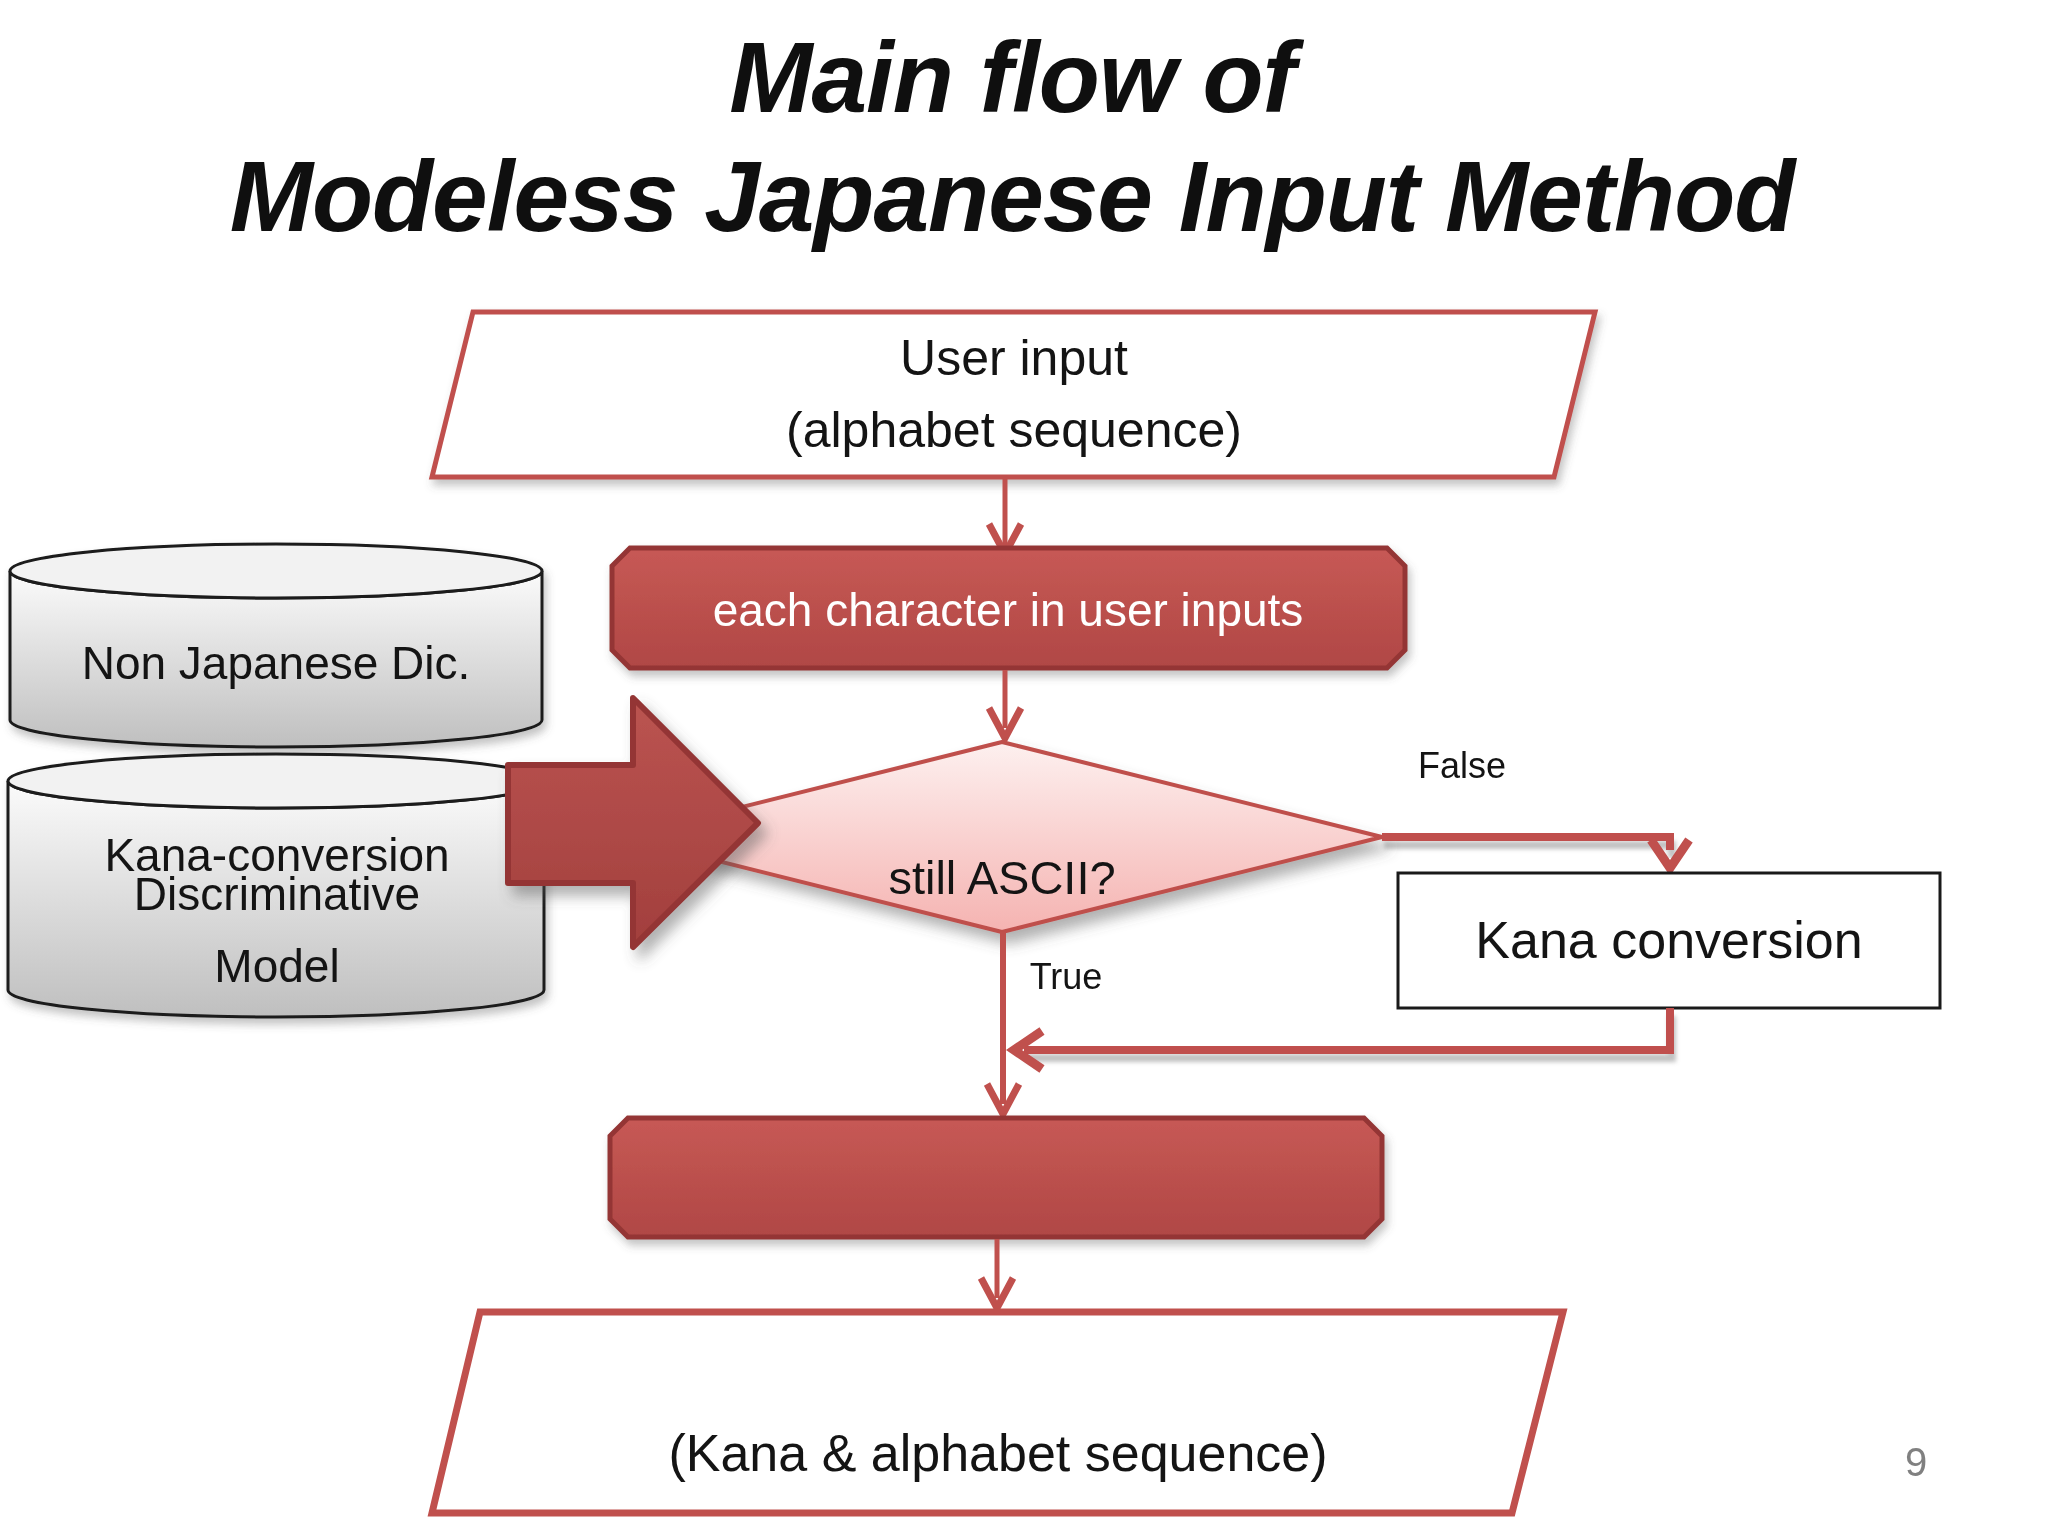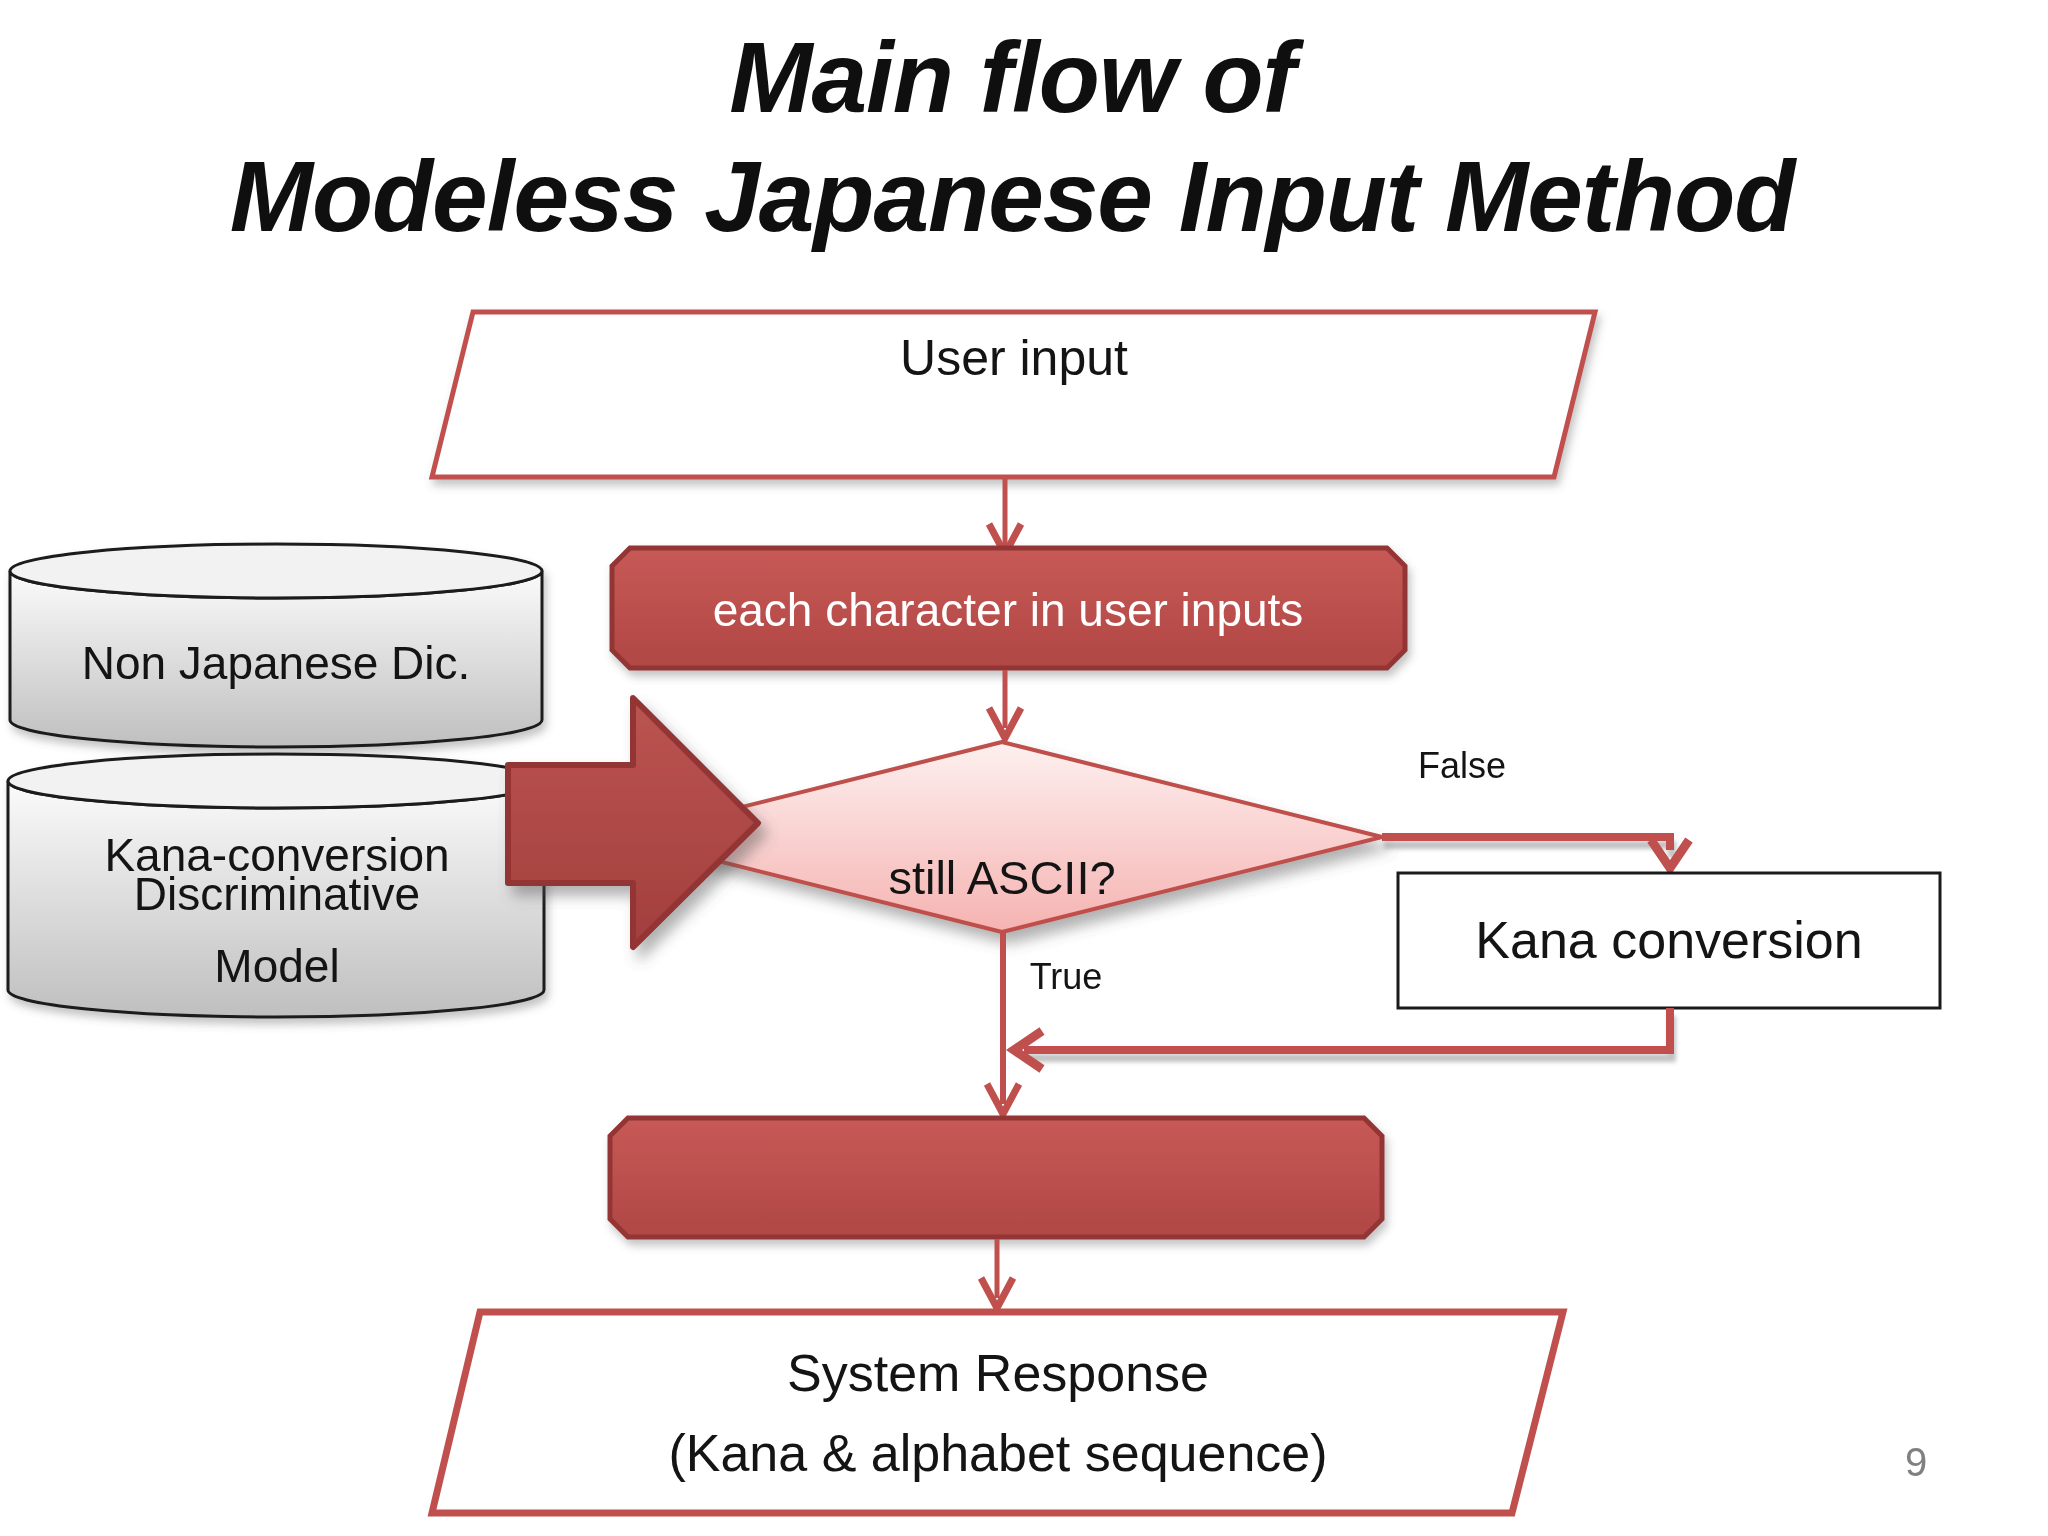--- a/index.html
+++ b/index.html
@@ -130,31 +130,31 @@
       <path class="conn" stroke-width="7" d="M981,1278 L997,1308 L1013,1278"></path>
     </g>
 
     <polygon class="io-shape" stroke-width="7" points="480,1312 1563,1312 1512,1513 432,1513"></polygon>
   </svg>
 
   <div class="txt title-line" style="left:1012px;top:77px;">Main flow of</div>
   <div class="txt title-line" style="left:1012px;top:196px;">Modeless Japanese Input Method</div>
 
   <div class="txt node-text" style="left:1014px;top:358px;">User input</div>
+  <div class="txt node-text" style="left:1014px;top:430px;">(alphabet sequence)</div>
 
   <div class="txt box-text" style="left:1008px;top:610px;">each character in user inputs</div>
 
   <div class="txt diamond-text" style="left:1002px;top:878px;">still ASCII?</div>
 
   <div class="txt branch-label" style="left:1462px;top:766px;">False</div>
   <div class="txt branch-label" style="left:1066px;top:977px;">True</div>
 
   <div class="txt process-text" style="left:1669px;top:941px;">Kana conversion</div>
 
-  <div class="txt process-text" style="left:998px;top:1374px;">System Response</div>
   <div class="txt process-text" style="left:998px;top:1454px;">(Kana &amp; alphabet sequence)</div>
 
   <div class="txt db-text" style="left:276px;top:663px;">Non Japanese Dic.</div>
   <div class="txt db-text" style="left:277px;top:820px;margin-top:35px;">Kana-conversion</div>
   <div class="txt db-text" style="left:277px;top:894px;text-align:right;">Discriminative</div>
   <div class="txt db-text" style="left:277px;top:966px;">Model</div>
 
   <div class="txt page-num" style="left:1916px;top:1462px;">9</div>
 </div>
 

